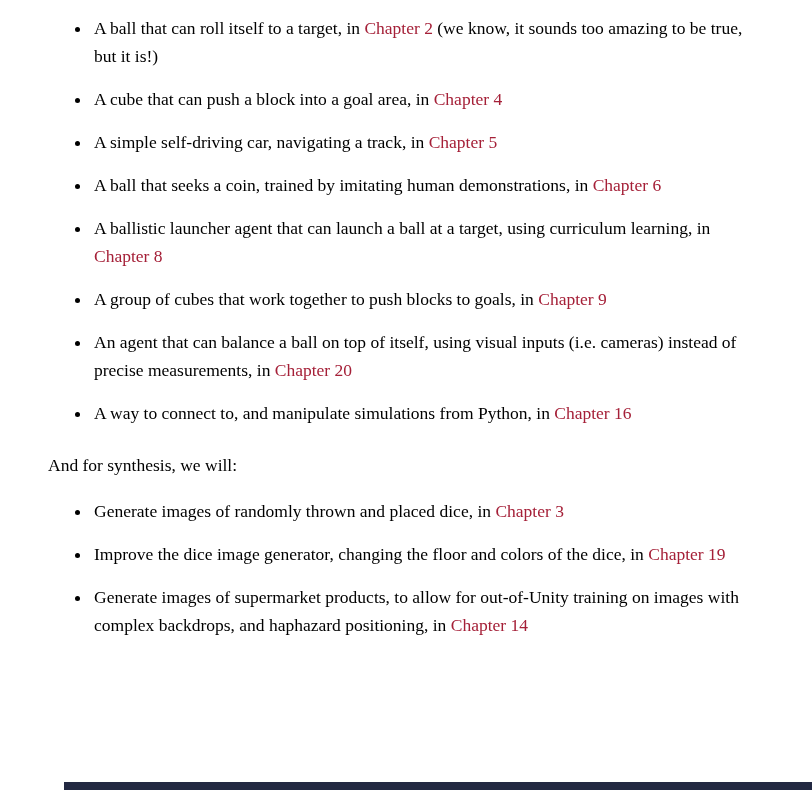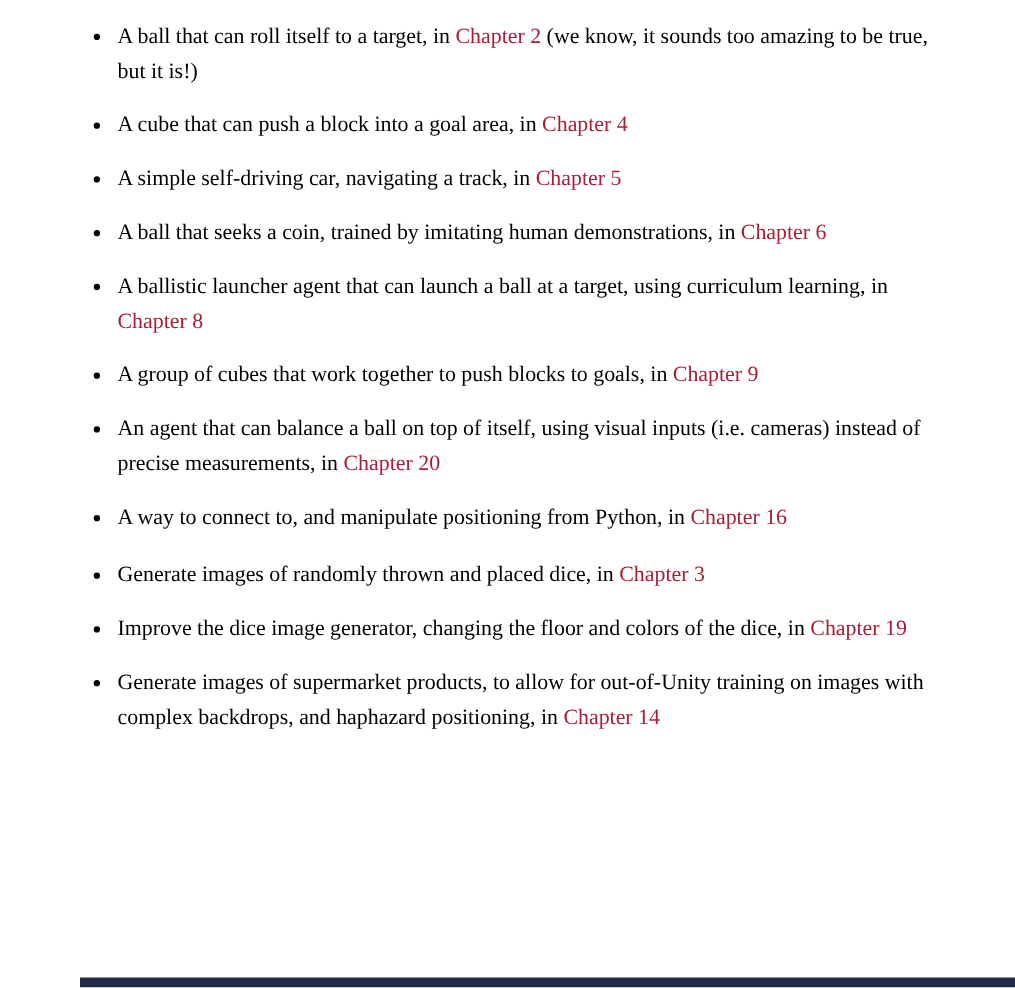--- a/index.html
+++ b/index.html
@@ -62,23 +62,24 @@
 <div class="page">
 
   <ul class="bullet-list">
     <li><span>A ball that can roll itself to a target, in </span><a class="chapter-link">Chapter 2</a><span> (we know, it sounds too amazing to be true, but it is!)</span></li>
     <li><span>A cube that can push a block into a goal area, in </span><a class="chapter-link">Chapter 4</a><span></span></li>
     <li><span>A simple self-driving car, navigating a track, in </span><a class="chapter-link">Chapter 5</a><span></span></li>
     <li><span>A ball that seeks a coin, trained by imitating human demonstrations, in </span><a class="chapter-link">Chapter 6</a><span></span></li>
     <li><span>A ballistic launcher agent that can launch a ball at a target, using curriculum learning, in </span><a class="chapter-link">Chapter 8</a><span></span></li>
     <li><span>A group of cubes that work together to push blocks to goals, in </span><a class="chapter-link">Chapter 9</a><span></span></li>
     <li><span>An agent that can balance a ball on top of itself, using visual inputs (i.e. cameras) instead of precise measurements, in </span><a class="chapter-link">Chapter 20</a><span></span></li>
-    <li><span>A way to connect to, and manipulate positioning from Python, in </span><a class="chapter-link">Chapter 16</a><span></span></li>
+    <li><span>A way to connect to, and manipulate simulations from Python, in </span><a class="chapter-link">Chapter 16</a><span></span></li>
   </ul>
 
+  <p class="intro-paragraph">And for synthesis, we will:</p>
 
   <ul class="bullet-list">
     <li><span>Generate images of randomly thrown and placed dice, in </span><a class="chapter-link">Chapter 3</a><span></span></li>
     <li><span>Improve the dice image generator, changing the floor and colors of the dice, in </span><a class="chapter-link">Chapter 19</a><span></span></li>
     <li><span>Generate images of supermarket products, to allow for out-of-Unity training on images with complex backdrops, and haphazard positioning, in </span><a class="chapter-link">Chapter 14</a><span></span></li>
   </ul>
 
 </div>
 
 <div class="bottom-bar"></div>

